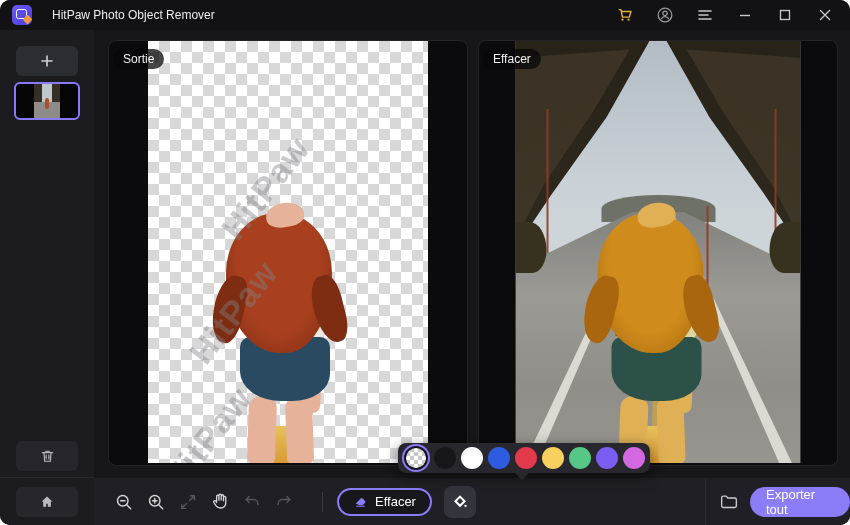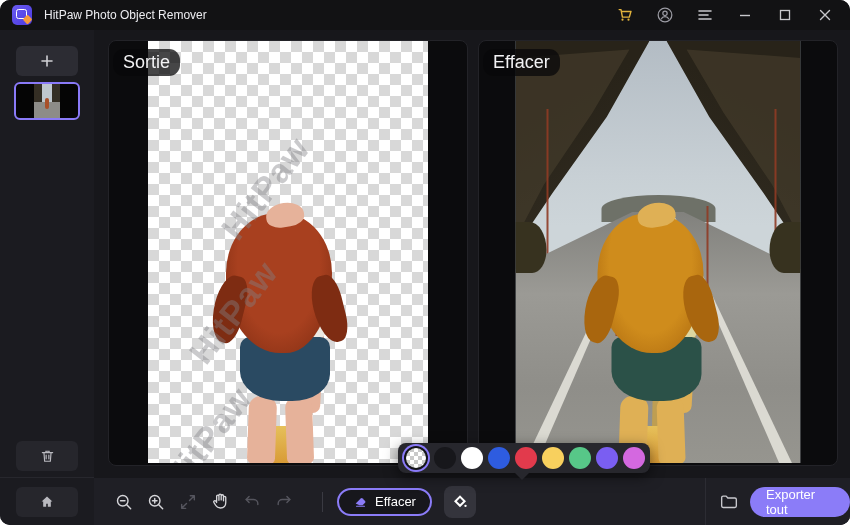--- a/index.html
+++ b/index.html
@@ -2,21 +2,21 @@
 <html><head>
 <meta charset="utf-8">
 <style>
   * { box-sizing: border-box; margin: 0; padding: 0; }
   body { background:#fff; font-family:"Liberation Sans", sans-serif; }
   .window { position:relative; width:850px; height:525px; background:#17171b;
             border-radius:10px; overflow:hidden; }
 
   
   .titlebar { position:absolute; left:0; top:0; right:0; height:30px; background:#121214;
-              display:flex; align-items:center; padding:0 12px; gap:12px; z-index:30; }
+              display:flex; align-items:center; padding:0 12px; gap:20px; z-index:30; }
   .logo { position:relative; width:20px; height:20px; border-radius:5px;
           background:linear-gradient(135deg,#6a5bf0,#4b3ae0); flex:0 0 auto; }
   .logo::before { content:''; position:absolute; inset:4px 5px 6px 4px; border:1.4px solid #fff; border-radius:2.5px; }
   .logo::after { content:''; position:absolute; right:1px; bottom:2px; width:7px; height:7px;
                  background:#f59a3c; border-radius:1.5px; transform:rotate(45deg); }
   .app-title { font-size:12px; color:#ececf0; }
   .tb-actions { margin-left:auto; display:flex; align-items:center; gap:14px; }
   .tb-btn { width:26px; height:24px; display:flex; align-items:center; justify-content:center; cursor:pointer; }
 
   
@@ -35,21 +35,21 @@
   .trash-btn { bottom:54px; background:#26262c; }
   .side-divider { position:absolute; left:0; right:0; bottom:47px; height:1px; background:#27272d; }
   .home-btn { bottom:8px; background:#26262c; }
 
   
   .panel { position:absolute; top:40px; height:426px; background:#0b0b0d;
            border:1px solid #232328; border-radius:8px; }
   .panel-output { left:108px; width:360px; }
   .panel-original { left:478px; width:360px; }
   .panel-label { position:absolute; top:8px; left:4px; z-index:6; background:rgba(8,8,10,.75);
-                 color:#f2f2f4; font-size:18px; padding:3px 10px; border-radius:11px; }
+                 color:#f2f2f4; font-size:12px; padding:3px 10px; border-radius:11px; }
   .canvas { position:absolute; top:0; bottom:2px; left:50%; transform:translateX(-50%); overflow:hidden; }
   .panel-output .canvas { width:280px; }
   .panel-original .canvas { width:285px; }
   .checker { background-color:#fff;
     background-image:
       linear-gradient(45deg,#d8d8d8 25%,transparent 25% 75%,#d8d8d8 75%),
       linear-gradient(45deg,#d8d8d8 25%,transparent 25% 75%,#d8d8d8 75%);
     background-size:22px 22px; background-position:0 0, 11px 11px; }
   .wm { position:absolute; font-size:34px; font-weight:bold; letter-spacing:1px; white-space:nowrap;
         color:rgba(128,128,134,.42); transform:rotate(-52deg); z-index:3; }

